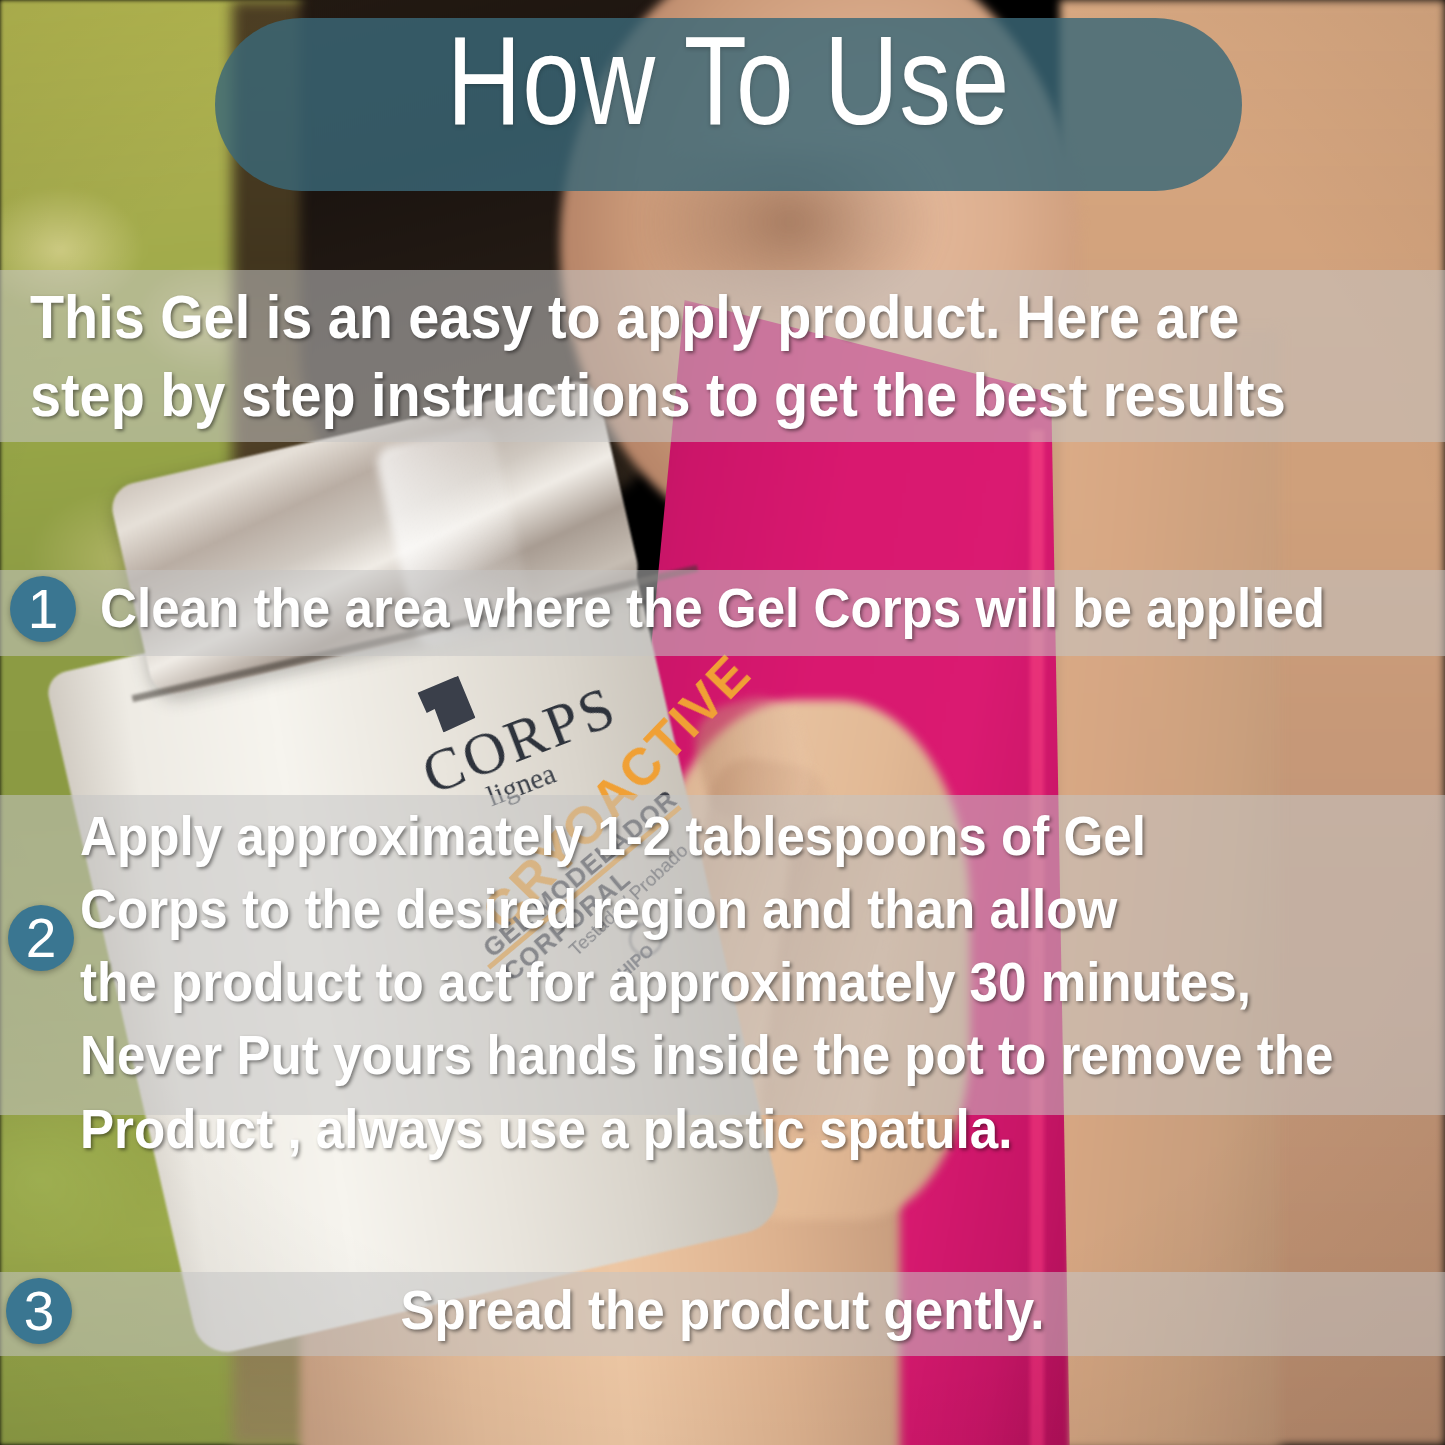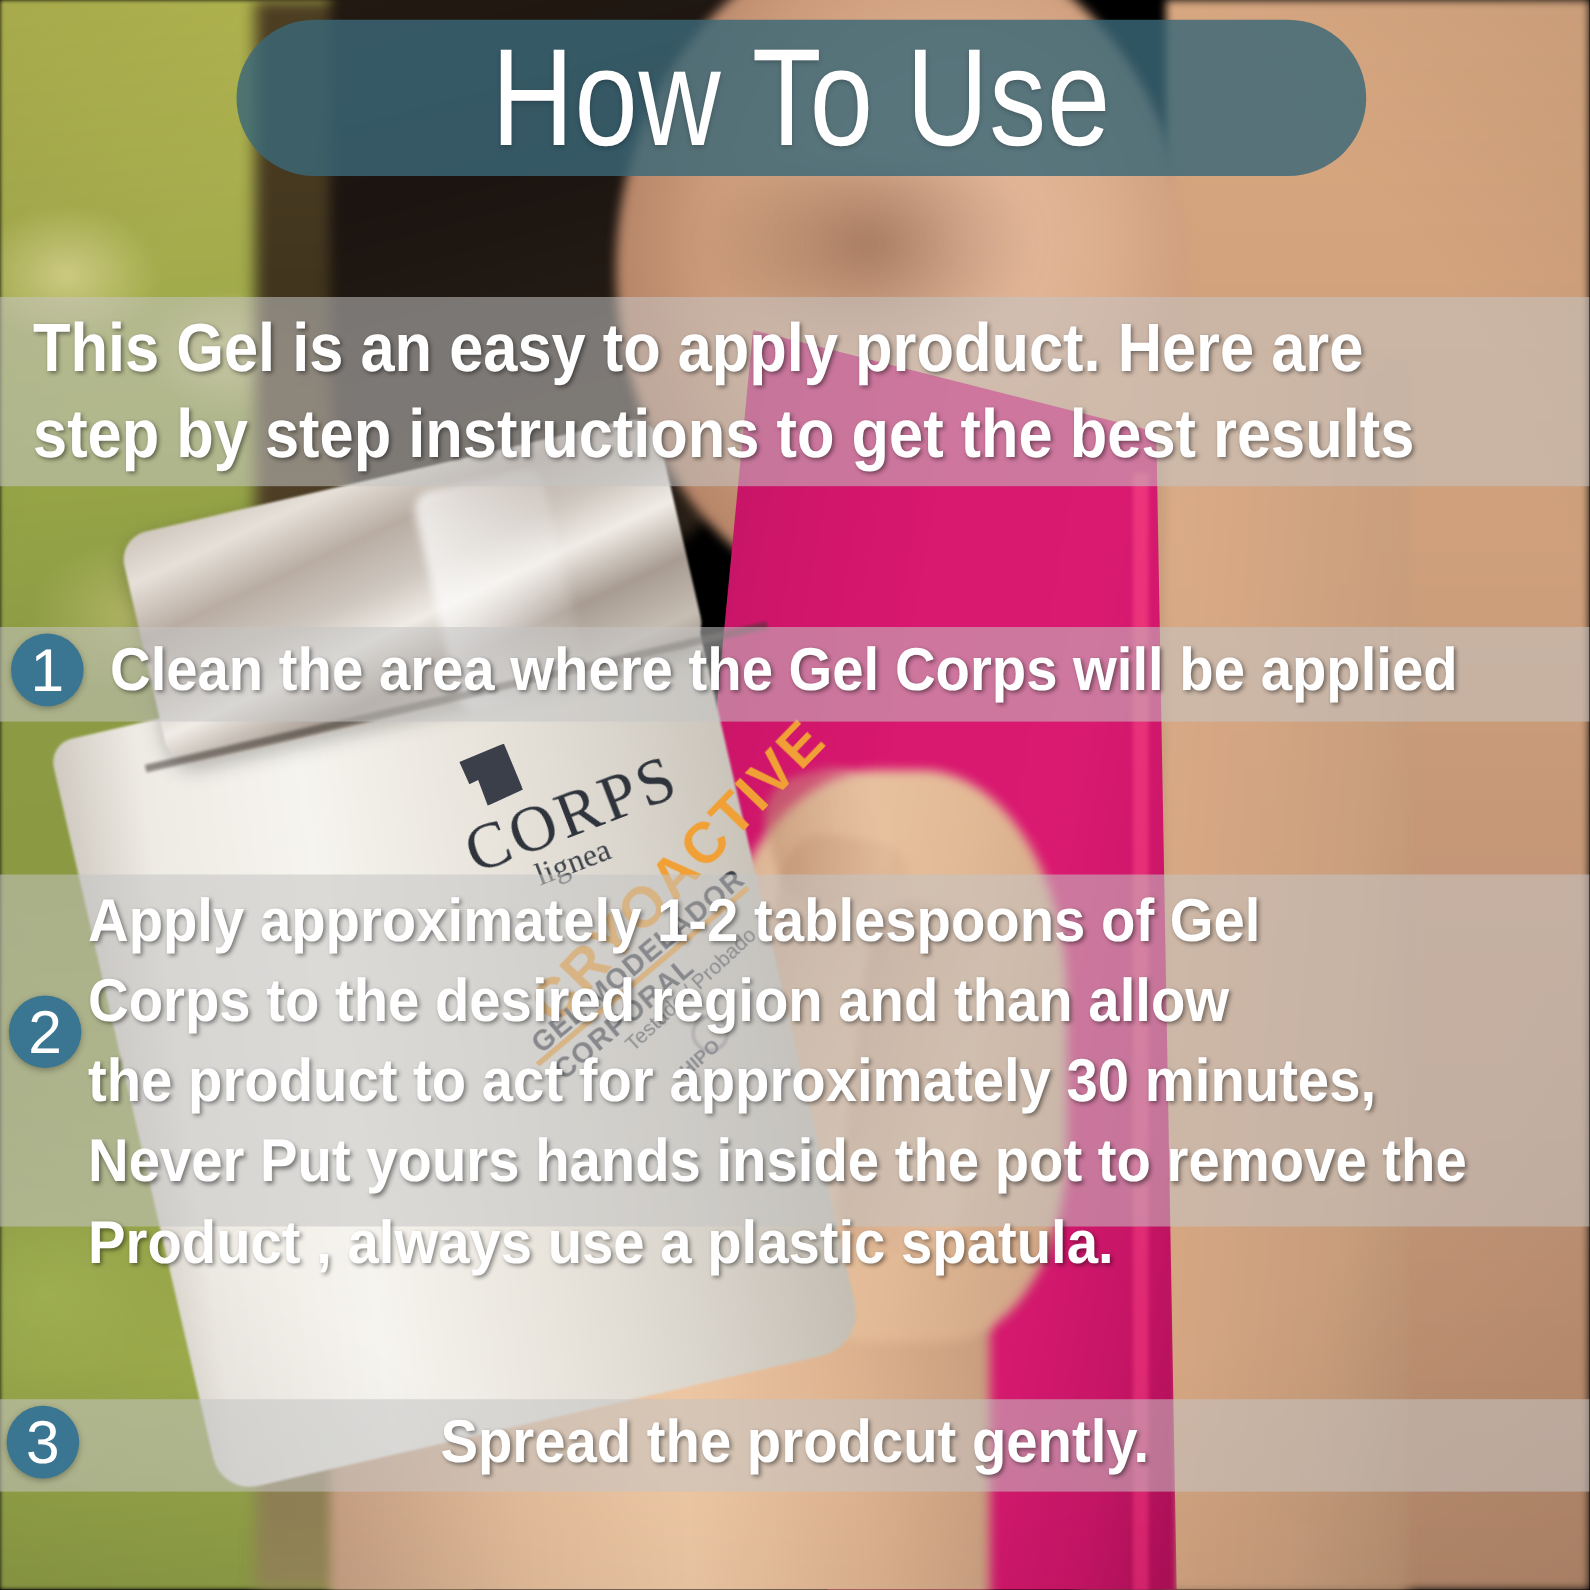--- a/index.html
+++ b/index.html
@@ -181,24 +181,24 @@
   }
 
   
   .band {
     position: absolute; left: 0; width: 1445px;
     background: rgba(196,196,196,.55);
   }
 
   
   .title-banner {
-    position: absolute; left: 215px; top: 18px; width: 1027px; height: 142px;
+    position: absolute; left: 215px; top: 18px; width: 1027px; height: 173px;
     background: rgba(58,104,119,.82);
     border-radius: 90px;
-    display: flex; align-items: center; justify-content: center;
+    display: flex; align-items: flex-start; justify-content: center;
   }
   .title-text {
     color: #fff;
     font-size: 126px;
     font-weight: 400;
     line-height: 1;
     letter-spacing: 1px;
     transform: scaleX(.82);
     white-space: nowrap;
     text-shadow: 0 2px 5px rgba(0,0,0,.22);

